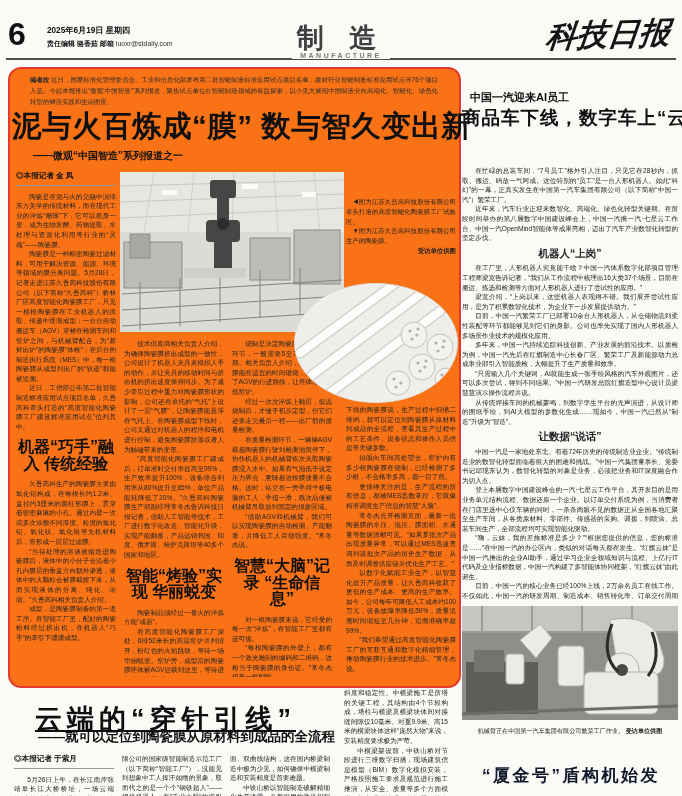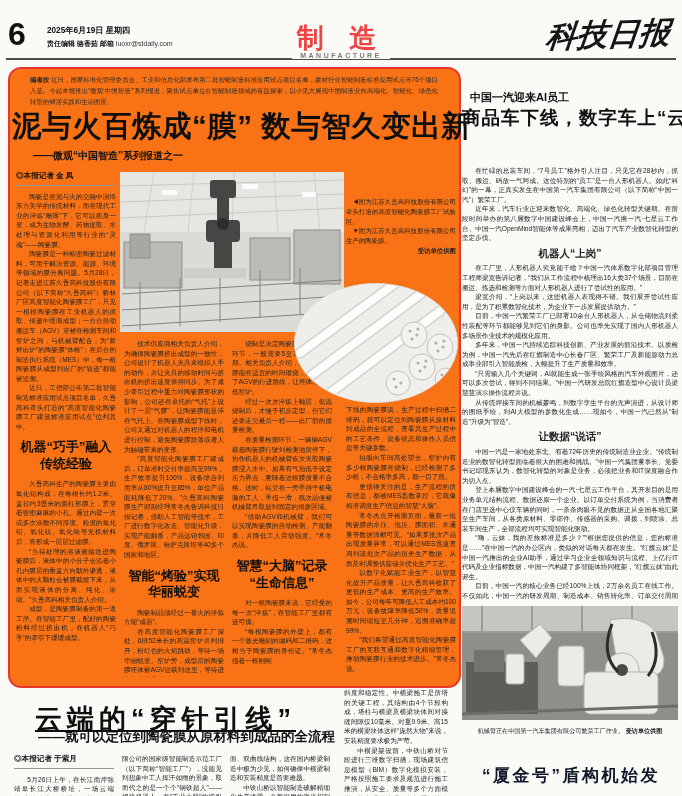--- a/index.html
+++ b/index.html
@@ -12,40 +12,40 @@
   .abs{position:absolute;}
   p{margin:0;text-indent:2em;text-align:justify;}
   p.cont{text-indent:0;}
   .body-txt{font-size:6.6px;line-height:9.6px;color:#222;}
   
   .pageno{left:8px;top:18px;font-size:32px;font-weight:900;line-height:1;color:#111;}
   .dateline{left:47px;top:25px;font-size:8.2px;font-weight:700;color:#111;}
   .editline{left:47px;top:39px;font-size:7px;color:#333;}
   .editline b{color:#111;}
   .sec-cn{left:0;right:0;top:20px;text-align:center;font-size:27px;font-weight:900;
-          letter-spacing:9px;color:#ef4444;}
+          letter-spacing:9px;color:#404040;}
   .sec-en{left:0;right:0;top:52px;text-align:center;font-size:7px;font-weight:700;
           letter-spacing:2.5px;color:#7a7a7a;z-index:3;}
   .sec-en span{background:#fbfaf7;padding:0 8px;}
   .brand{right:12px;top:14px;font-family:"Liberation Serif",serif;font-size:31px;
          font-weight:700;font-style:italic;color:#151515;transform:rotate(-2deg) skewX(-8deg);}
   .hrule{left:6px;right:6px;top:58px;height:2px;background:#4e4e4e;z-index:2;}
   
   .main-box{left:8px;top:67px;width:449px;height:617px;border:2.5px solid #e5372c;
             border-radius:13px;background:#f97316;}
   .note{left:20px;top:5px;width:408px;font-size:6.4px;line-height:11px;color:#2a2a2a;
         text-align:justify;}
   .note b{font-weight:800;}
   .headline{left:2px;top:38px;width:444px;font-size:29.5px;font-weight:900;
             letter-spacing:0.5px;white-space:nowrap;color:#0f0f0f;}
   .dek{left:23px;top:80px;font-size:10px;font-weight:800;color:#111;}
   .ncol{overflow:hidden;}
   .byline{font-size:7.6px;font-weight:700;text-indent:0;color:#111;}
   .byrule{border:none;border-top:1px solid #9a9a9a;margin:4px 0 6px 0;}
-  .sec-head{font-size:13px;font-weight:800;line-height:16.5px;text-align:center;
+  .sec-head{font-size:16px;font-weight:800;line-height:16.5px;text-align:center;
             margin:8px 0 7px 0;text-indent:0;color:#0f0f0f;}
   .photo-frame{background:#d9d8d4;}
   .captions{font-size:6.4px;line-height:9.8px;color:#222;text-align:justify;}
   .captions p{text-indent:1em;}
   .cap-credit{text-align:right;font-weight:800;text-indent:0;}
   
   .right-col{left:462px;top:66px;width:216px;height:730px;}
   .kicker{left:0;top:24px;font-size:11px;font-weight:800;color:#0f0f0f;padding-left:8px;}
   .r-headline{left:0;top:39px;width:216px;font-size:18.5px;font-weight:900;
               letter-spacing:1px;white-space:nowrap;color:#0f0f0f;}

